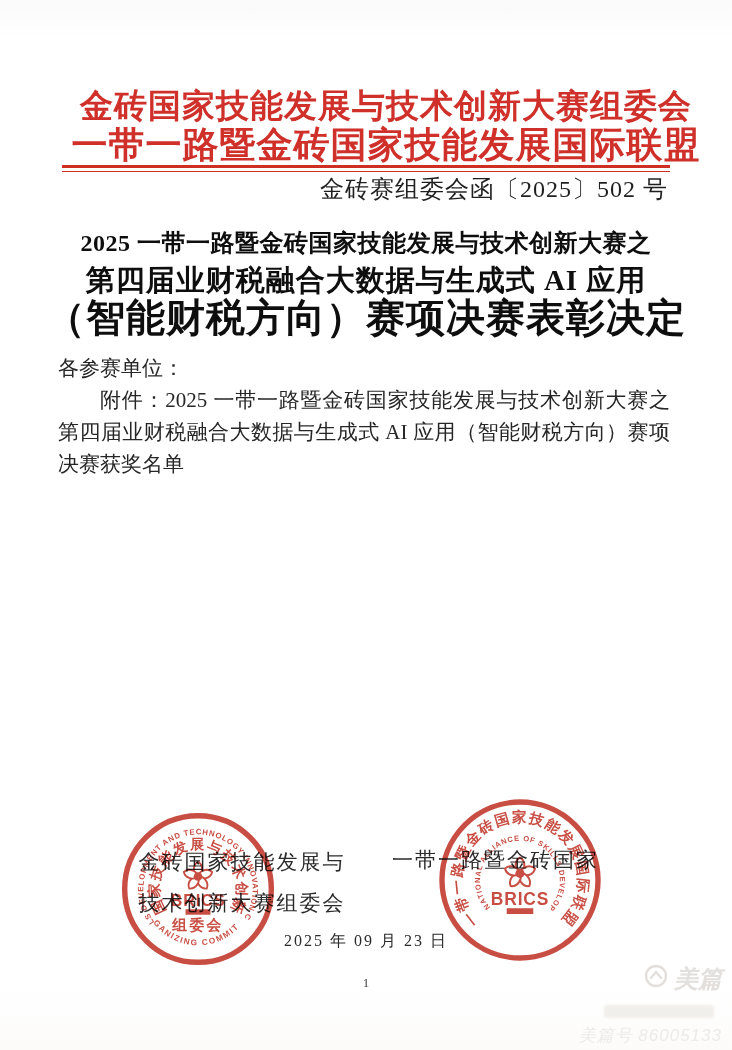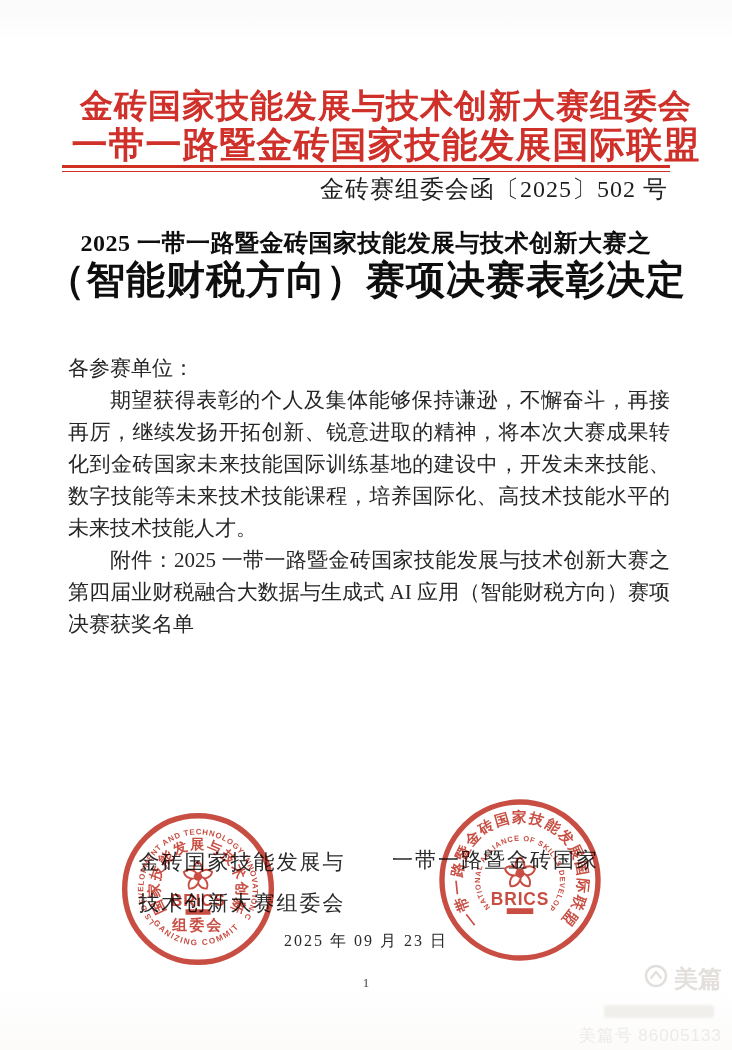--- a/index.html
+++ b/index.html
@@ -30,21 +30,21 @@
     position:absolute;top:173px;right:64px;
     font-size:24px;color:#1f1f1f;letter-spacing:1px;white-space:nowrap;
   }
   
   .title{position:absolute;top:225px;left:0;right:0;text-align:center;color:#0e0e0e;}
   .title .t1{font-size:24px;font-weight:700;line-height:36px;letter-spacing:0.5px;}
   .title .t2{font-size:29px;font-weight:700;line-height:38px;letter-spacing:1px;}
   .title .t3{font-size:39px;font-weight:700;line-height:38px;letter-spacing:1px;}
   
   .body-text{
-    position:absolute;top:352px;left:68px;right:62px;
+    position:absolute;top:352px;left:58px;right:62px;
     font-size:21px;line-height:32px;color:#262626;
     text-align:justify;
   }
   .body-text p{margin:0;text-indent:2em;}
   .body-text .salute{text-indent:0;}
   
   .sig{position:absolute;text-align:center;font-size:21px;color:#2a2a2a;white-space:nowrap;}
   .sig p{margin:0;line-height:41px;letter-spacing:2px;}
   .sig-left{left:134px;top:842px;width:216px;}
   .sig-right{left:392px;top:840px;width:200px;}
@@ -54,21 +54,21 @@
   }
   .page-no{
     position:absolute;top:975px;left:0;right:0;text-align:center;
     font-size:13px;color:#444;
   }
   
   .stamp{position:absolute;mix-blend-mode:multiply;opacity:0.9;}
   .stamp-left{left:120px;top:811px;width:156px;height:156px;}
   .stamp-right{left:437px;top:797px;width:166px;height:166px;}
   
-  .wm{position:absolute;right:10px;top:963px;width:220px;text-align:right;pointer-events:none;}
+  .wm{position:absolute;right:10px;top:963px;width:220px;text-align:right;pointer-events:none;font-style:italic;}
   .wm-brand{
     display:flex;align-items:center;justify-content:flex-end;gap:6px;
     color:#e2dfdc;font-family:"Liberation Sans",sans-serif;font-weight:700;font-size:24px;
   }
   .wm-logo{display:inline-block;}
   .wm-bar{
     height:13px;width:110px;margin:10px 8px 0 auto;border-radius:3px;
     background:#f1efec;filter:blur(1px);
   }
   .wm-id{
@@ -84,26 +84,26 @@
   <div class="org1">金砖国家技能发展与技术创新大赛组委会</div>
   <div class="org2">一带一路暨金砖国家技能发展国际联盟</div>
   <div class="red-rule">
       <div class="l1"></div>
       <div class="l2"></div>
     </div>
   <div class="doc-no">金砖赛组委会函〔2025〕502 号</div>
 
   <div class="title">
     <div class="t1">2025 一带一路暨金砖国家技能发展与技术创新大赛之</div>
+    <div class="t2">第四届业财税融合大数据与生成式 AI 应用</div>
     <div class="t3">（智能财税方向）赛项决赛表彰决定</div>
   </div>
 
   <div class="body-text">
     <p class="salute">各参赛单位：</p>
-    <p>期望获得表彰的个人及集体能够保持谦逊，不懈奋斗，再接再厉，继续发扬开拓创新、锐意进取的精神，将本次大赛成果转化到金砖国家未来技能国际训练基地的建设中，开发未来技能、数字技能等未来技术技能课程，培养国际化、高技术技能水平的未来技术技能人才。</p>
     <p>附件：2025 一带一路暨金砖国家技能发展与技术创新大赛之第四届业财税融合大数据与生成式 AI 应用（智能财税方向）赛项决赛获奖名单</p>
   </div>
 
   <div class="sig sig-left">
     <p>金砖国家技能发展与</p>
     <p>技术创新大赛组委会</p>
   </div>
   <div class="sig sig-right">
     <p>一带一路暨金砖国家</p>
   </div>

